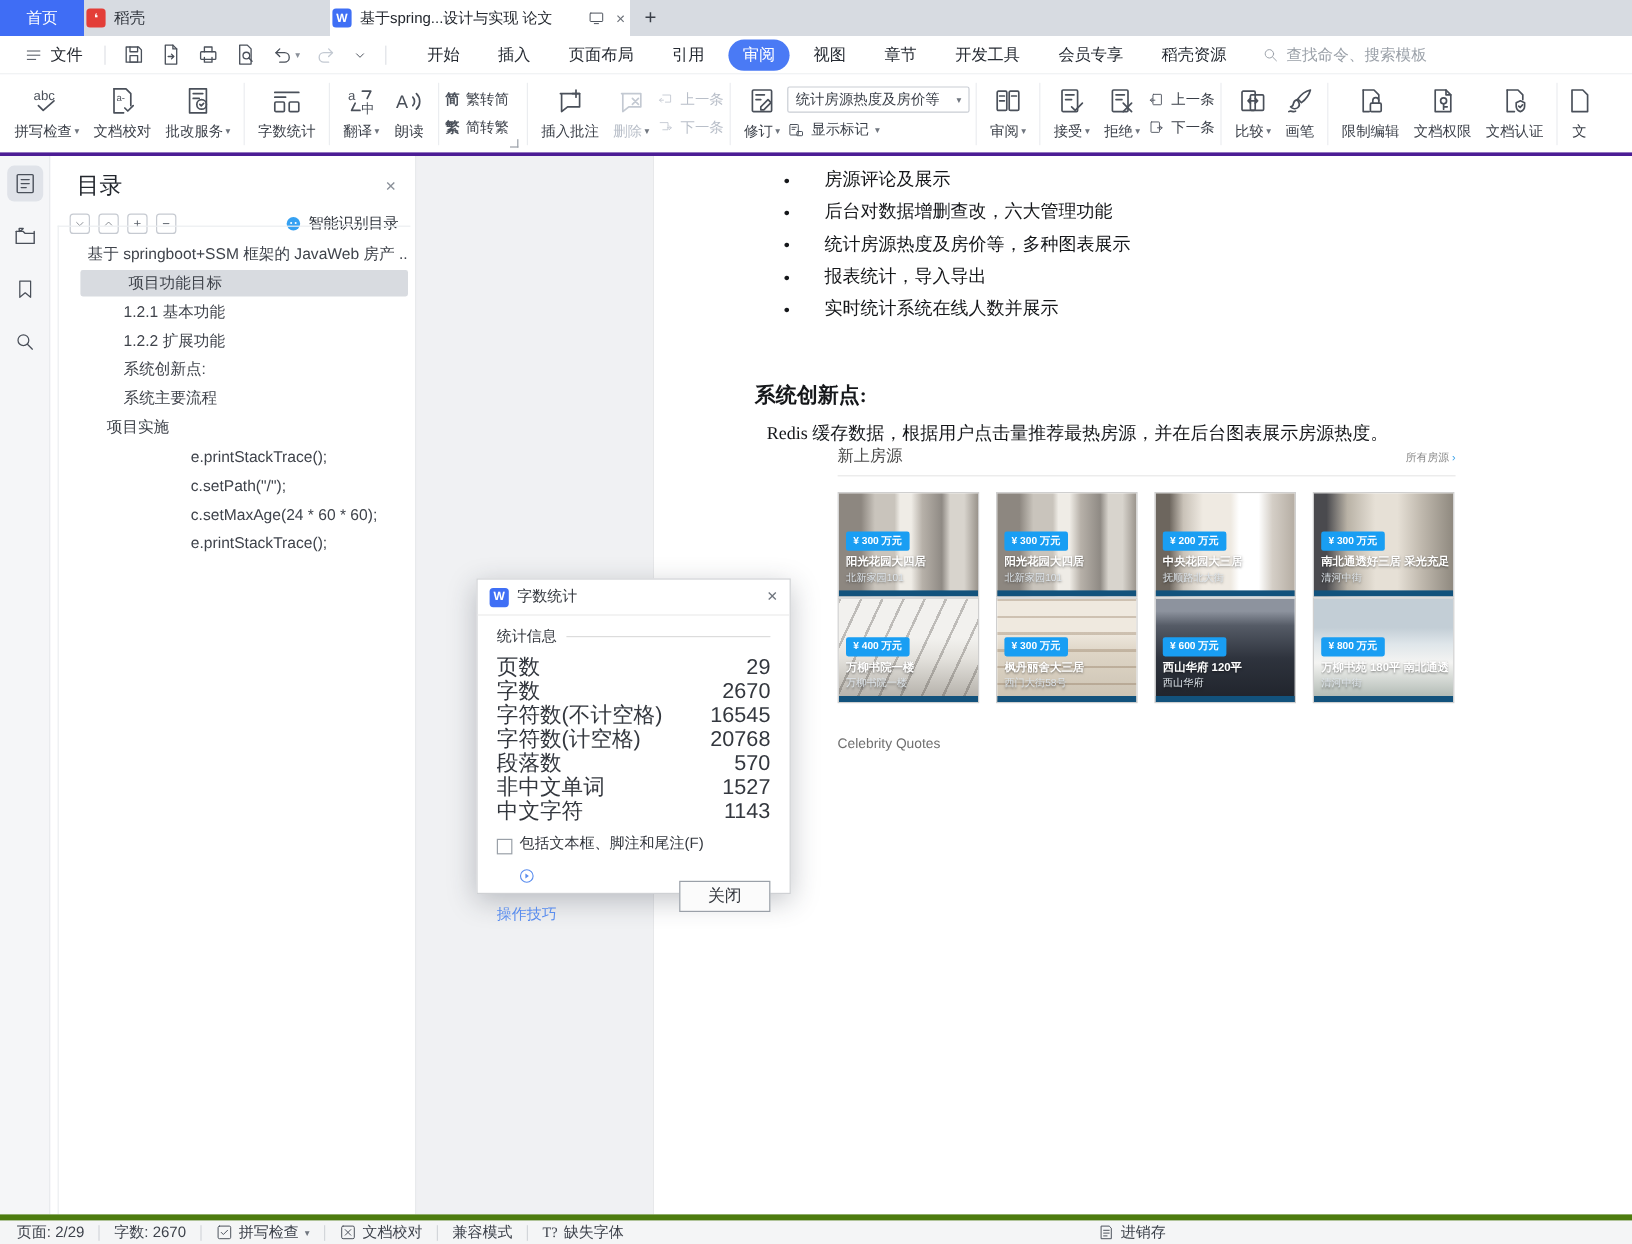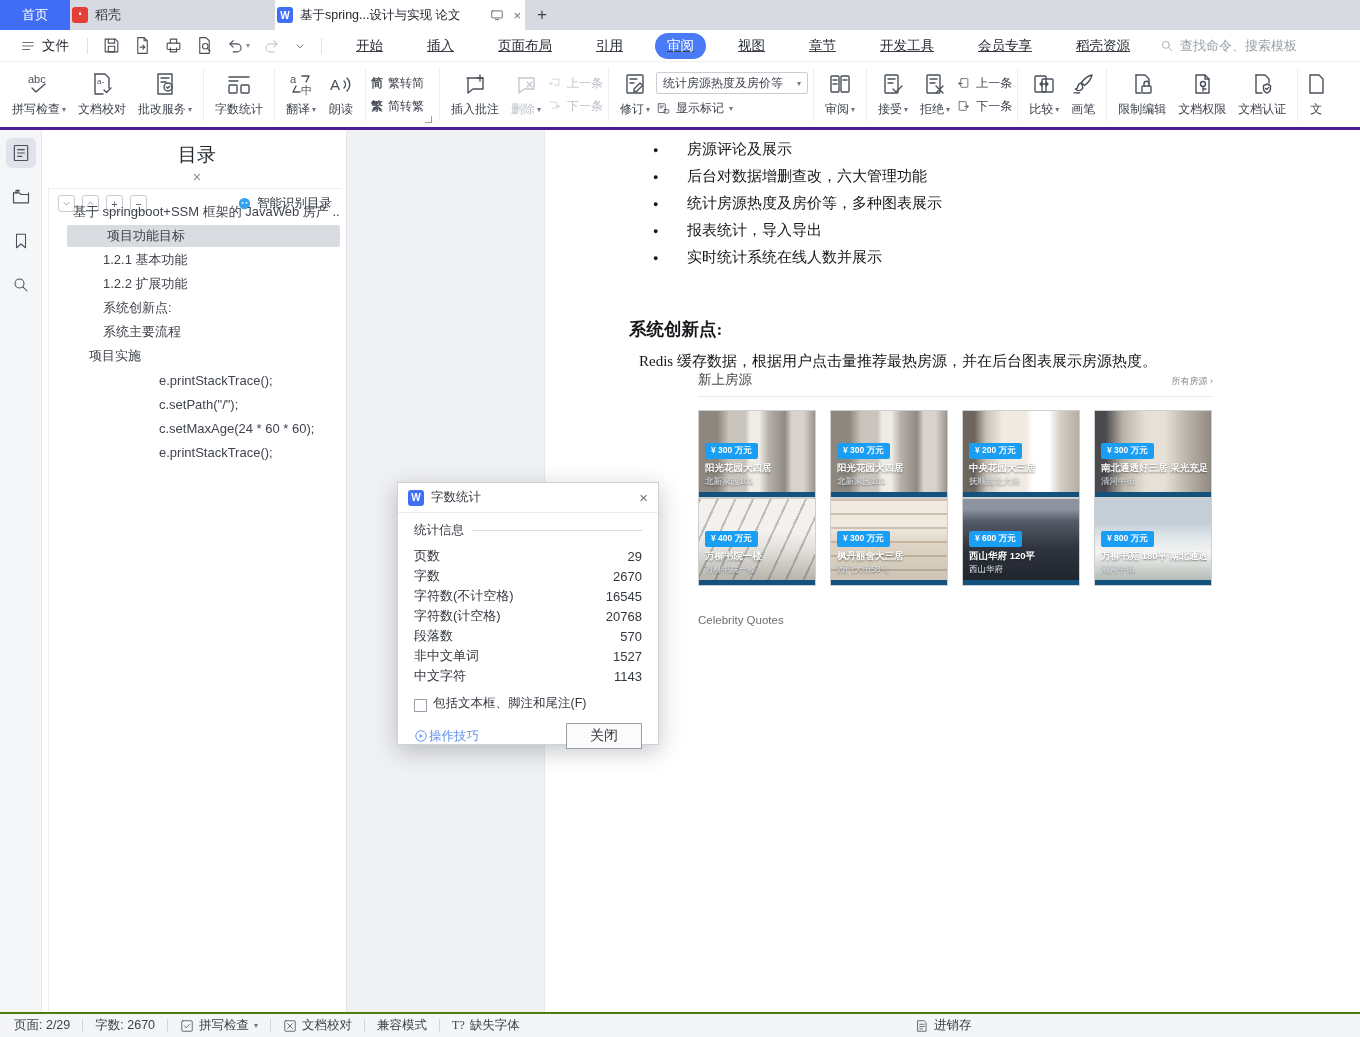--- a/index.html
+++ b/index.html
@@ -21,21 +21,21 @@
   .blue { background:#3f6ff5; }
   .tab-x { color:#6b7078; font-size:13px; padding:0 2px; }
   .plus-tab { display:flex; align-items:center; padding:0 12px; font-size:17px; color:#3a3f48; }
 
   
   .quickbar { position:absolute; left:0; top:30px; width:1360px; height:32px; background:#ffffff; display:flex; align-items:center; padding:0 10px; border-bottom:1px solid #eef0f2; }
   .filebtn { display:flex; align-items:center; gap:6px; font-size:13.5px; color:#23272e; padding:0 10px; }
   .vdiv { width:1px; height:16px; background:#dfe2e6; margin:0 8px; }
   .qico { padding:0 6px; display:flex; align-items:center; }
   .qcaret { font-size:8px; color:#8a9099; margin-left:1px; }
-  .rtabs { display:flex; align-items:center; gap:20px; margin-left:14px;text-decoration:underline; }
+  .rtabs { display:flex; align-items:center; gap:8px; margin-left:14px; }
   .rtab { font-size:13.5px; color:#262b33; padding:4px 12px; border-radius:14px; }
   .rtab.active { background:#4a7af5; color:#fff; }
   .cmdsearch { display:flex; align-items:center; gap:6px; color:#9aa0a8; font-size:13px; margin-left:18px; }
 
   
   .ribbon { position:absolute; left:0; top:62px; width:1360px; height:68px; background:#fff; border-bottom:3px solid #4c1d95; display:flex; align-items:center; padding:0 6px; overflow:hidden; }
   .rdiv { width:1px; height:52px; background:#ebedf0; margin:0 5px; flex:none; }
   .rbtn { display:flex; flex-direction:column; align-items:center; justify-content:center; gap:5px; height:60px; padding:0 6px; flex:none; border-radius:4px; }
   .rlabel { font-size:12px; color:#3a3f48; white-space:nowrap; display:flex; align-items:center; gap:2px; }
   .caret { font-size:8px; color:#70767f; }
@@ -46,21 +46,21 @@
   .markupcol { display:flex; flex-direction:column; gap:6px; justify-content:center; height:60px; flex:none; }
   .launcher { position:absolute; width:7px; height:7px; border-right:1px solid #9aa0a8; border-bottom:1px solid #9aa0a8; }
 
   
   .main { position:absolute; left:0; top:130px; width:1360px; height:882px; }
   .leftstrip { position:absolute; left:0; top:0; width:42px; height:882px; background:#f5f6f8; border-right:1px solid #e6e8eb; display:flex; flex-direction:column; align-items:center; padding-top:8px; gap:14px; }
   .stripbtn { width:30px; height:30px; display:flex; align-items:center; justify-content:center; border-radius:6px; }
   .stripbtn.active { background:#e0e3e9; }
 
   .tocpanel { position:absolute; left:42px; top:0; width:305px; height:882px; background:#fff; border-right:1px solid #e3e5e8; }
-  .toc-head { display:flex; align-items:center; justify-content:space-between; padding:12px 16px 0 22px;flex-direction:column; }
+  .toc-head { display:flex; align-items:center; justify-content:space-between; padding:12px 16px 0 22px; }
   .toc-title { font-size:19px; color:#23272e; }
   .toc-x { color:#8a9099; font-size:15px; }
   .toc-ctrls { display:flex; align-items:center; padding:10px 14px 8px 16px; }
   .tbox { width:17px; height:17px; border:1px solid #c6cad1; border-radius:3px; display:flex; align-items:center; justify-content:center; margin-right:7px; color:#596069; font-size:11px; }
   .smart { margin-left:auto; display:flex; align-items:center; gap:5px; font-size:12.5px; color:#2d323a; }
   .toc-tree { position:absolute; left:6px; right:4px; top:58px; bottom:0; border-top:1px solid #eceef0; border-left:1px solid #eceef0; padding-top:12px; }
   .trow { height:22px; display:flex; align-items:center; font-size:13px; color:#3f434b; white-space:nowrap; overflow:hidden; margin:0 2px 2px 14px; border-radius:2px; }
   .trow .tcaret { margin:0 4px 0 6px; }
   .lv1 { padding-left:26px;text-align:center; }
   .lv1c { padding-left:0; }
@@ -100,29 +100,29 @@
   .lcaption { margin-top:28px; font-size:11.5px; color:#6f6f6f; }
 
   
   .dialog { position:absolute; left:397px; top:482px; width:262px; height:263px; background:#fff; border:1px solid #cfd1d4; box-shadow:0 6px 22px rgba(40,46,60,.28); font-size:12.5px; }
   .dlg-tb { height:30px; display:flex; align-items:center; gap:7px; padding:0 10px; border-bottom:1px solid #ececec; }
   .dlg-title { flex:1; color:#33373e; }
   .dlg-x { color:#70767f; font-size:15px; }
   .dlg-body { padding:9px 16px 0 16px; }
   .sect { display:flex; align-items:center; gap:8px; color:#33373e; margin-bottom:7px; }
   .sect-line { flex:1; height:1px; background:#dcdcdc; }
-  .drow { display:flex; justify-content:space-between; height:20px; align-items:center; color:#33373e; font-size:13px; }
+  .drow { display:flex; justify-content:space-between; height:20px; align-items:center; color:#33373e; font-size:18px; }
   .chk { display:flex; align-items:flex-end; gap:6px; margin-top:9px; color:#33373e; }
   .chkbox { width:13px; height:13px; border:1px solid #9aa0a8; background:#fff; flex:none; }
   .dlg-foot { display:flex; align-items:center; justify-content:space-between; padding:11px 16px 0 16px; }
-  .tips { display:flex; align-items:center; gap:1px; color:#5a8dee; }
+  .tips { display:flex; align-items:center; gap:17px; color:#5a8dee;flex-direction:column; }
   .closebtn { width:76px; height:26px; border:1px solid #9aa0a8; background:#fbfbfb; display:flex; align-items:center; justify-content:center; font-size:14px; color:#33373e; }
 
   
-  .statusbar { position:absolute; left:0; top:1012px; width:1360px; height:25px; background:#f4f5f6; border-top:2px solid #4d7c0f; display:flex; align-items:center; padding:0 14px; font-size:12.5px; color:#3c414a; }
+  .statusbar { position:absolute; left:0; top:1012px; width:1360px; height:25px; background:#f4f5f6; border-top:5px solid #4d7c0f; display:flex; align-items:center; padding:0 14px; font-size:12.5px; color:#3c414a; }
   .sitem { display:flex; align-items:center; gap:5px; white-space:nowrap; }
   .sdiv { width:1px; height:13px; background:#d3d6da; margin:0 12px; }
   .jxc { position:absolute; left:915px; display:flex; align-items:center; gap:5px; }
   .tqm { font-size:12px; color:#3c414a; font-family:"Liberation Serif",serif; }
 </style>
 </head>
 <body>
 
 <div class="tabbar">
   <div class="wtab home">

